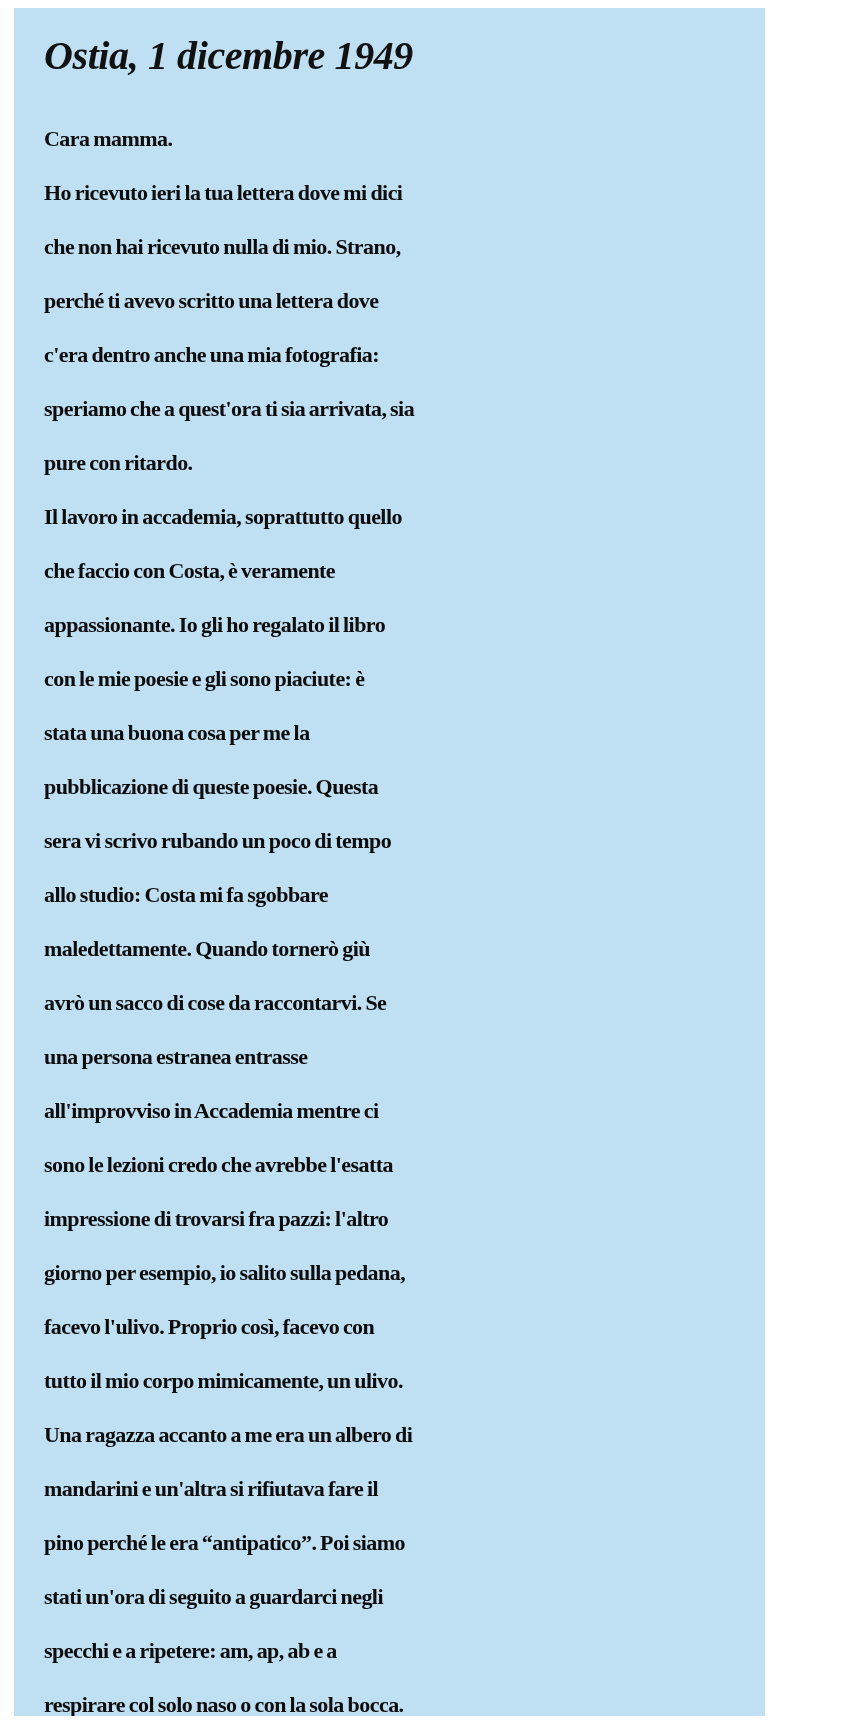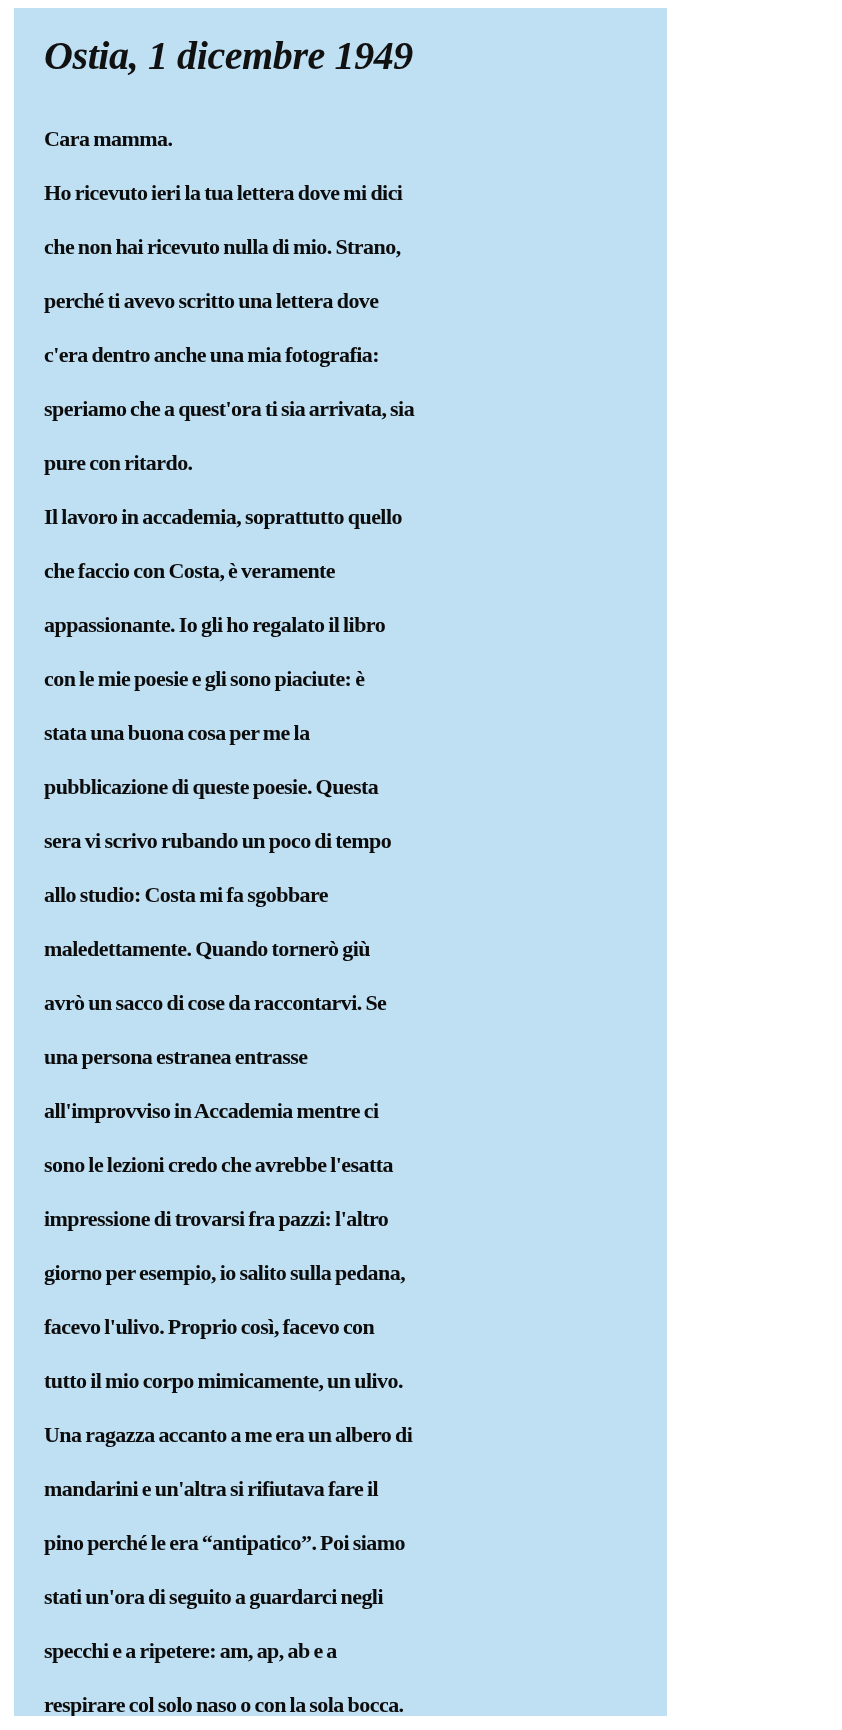--- a/index.html
+++ b/index.html
@@ -16,21 +16,21 @@
     position: relative;
     width: 842px;
     height: 1730px;
     background: #ffffff;
     box-sizing: border-box;
   }
   .letter-card {
     position: absolute;
     left: 14px;
     top: 8px;
-    width: 653px;
+    width: 751px;
     height: 1708px;
     background: #bfdff3;
     box-sizing: border-box;
     padding: 26px 30px 10px 30px;
     overflow: hidden;
   }
   .letter-title {
     font-family: "Liberation Serif", serif;
     font-weight: bold;
     font-style: italic;

